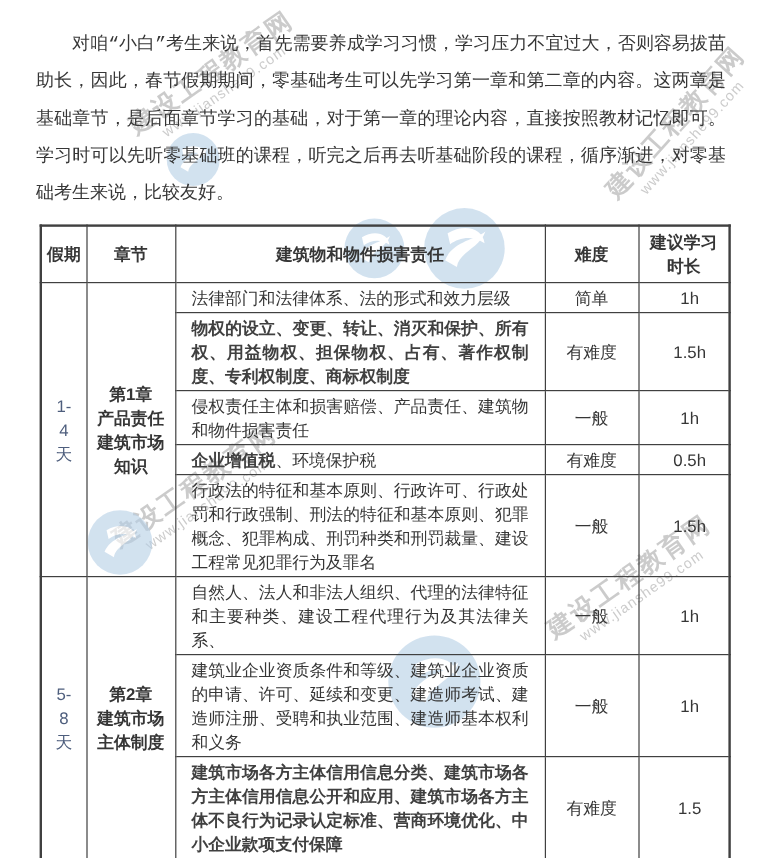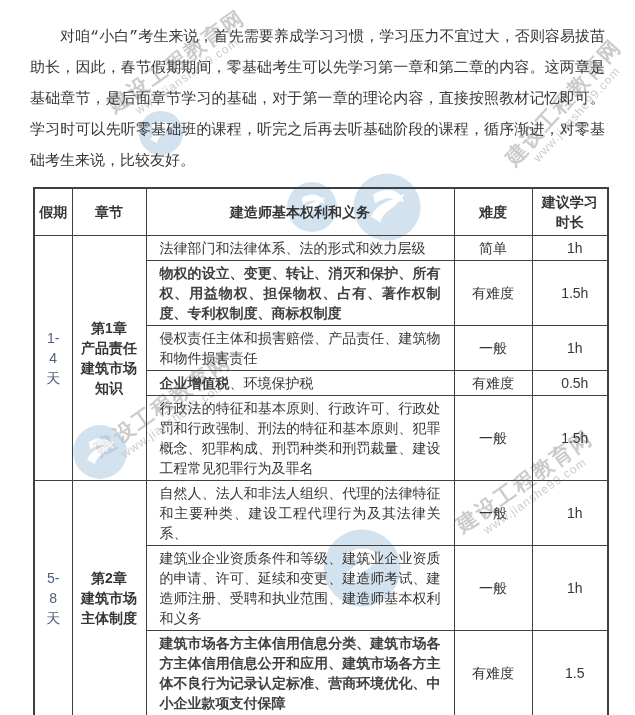--- a/index.html
+++ b/index.html
@@ -173,21 +173,21 @@
         <col class="c-holiday">
           <col class="c-chapter">
           <col class="c-kp">
           <col class="c-diff">
           <col class="c-dur">
       </colgroup>
       <thead>
         <tr>
           <th>假期</th>
           <th>章节</th>
-          <th>建造师基本权利和义务</th>
+          <th>建筑物和物件损害责任</th>
           <th>难度</th>
           <th>建议学习时长</th>
         </tr>
       </thead>
       <tbody>
 
         <tr>
           <td class="holiday" rowspan="5">
             <div>1-</div>
             <div>4</div>

